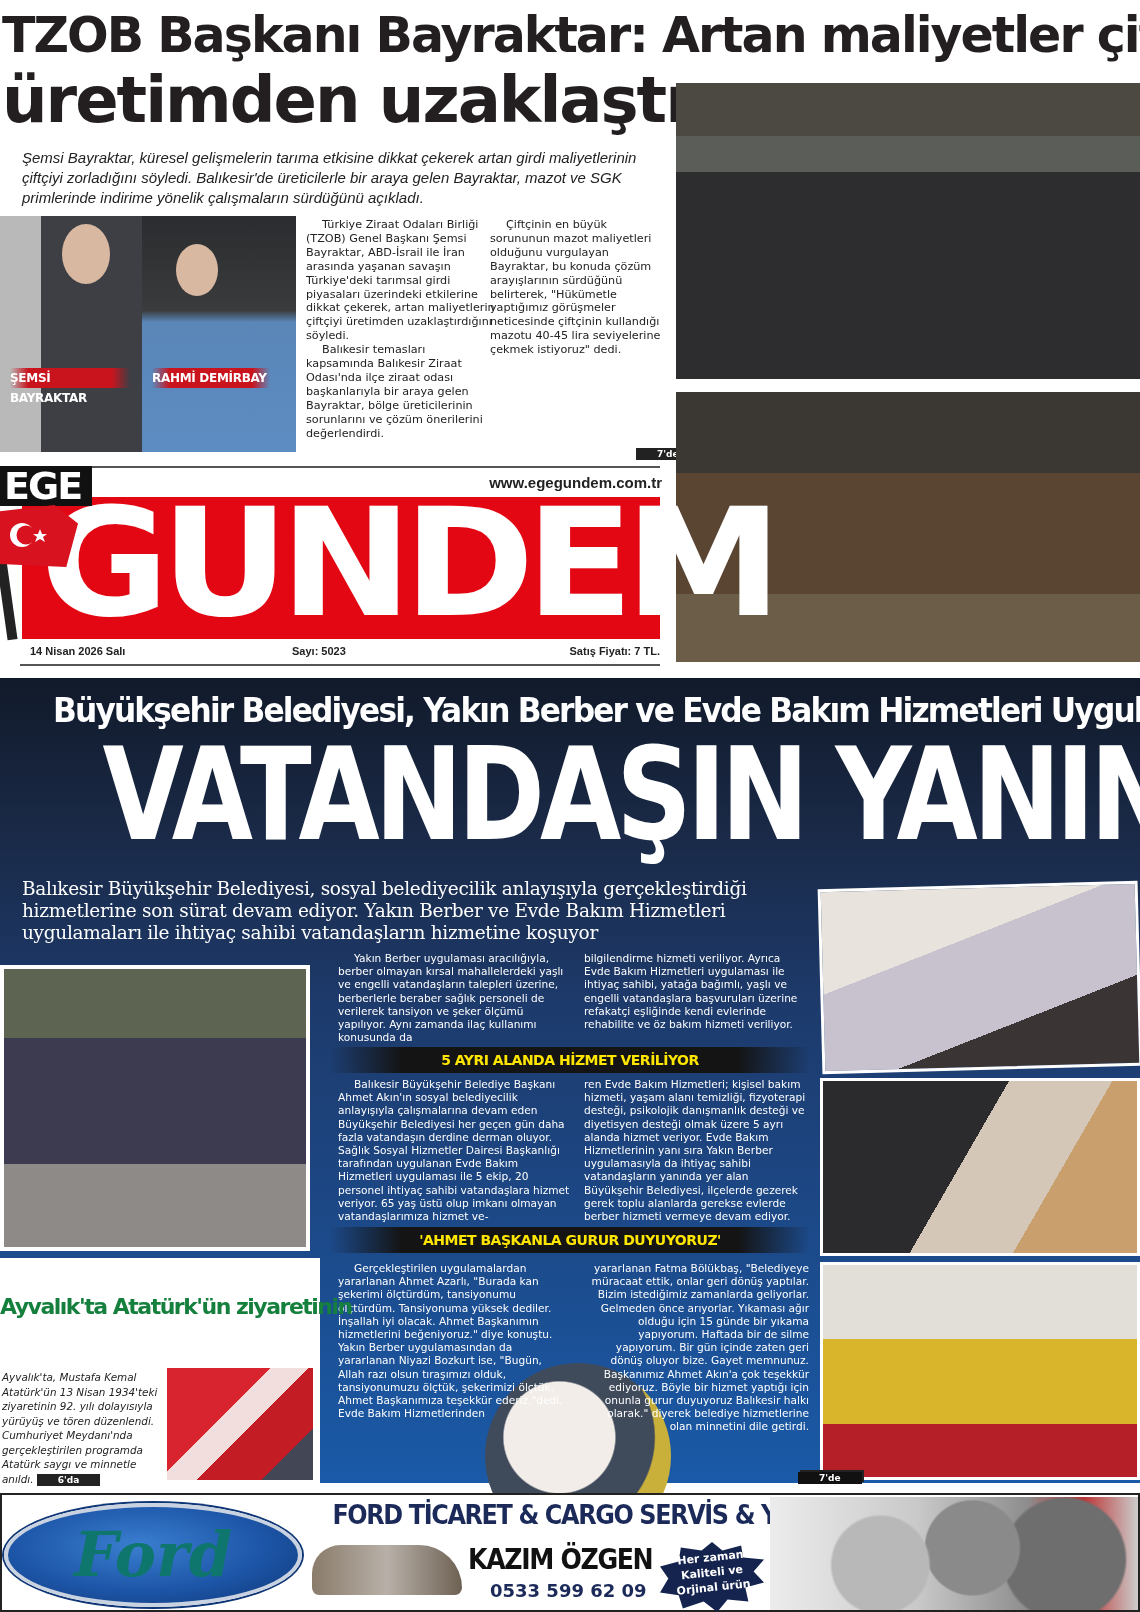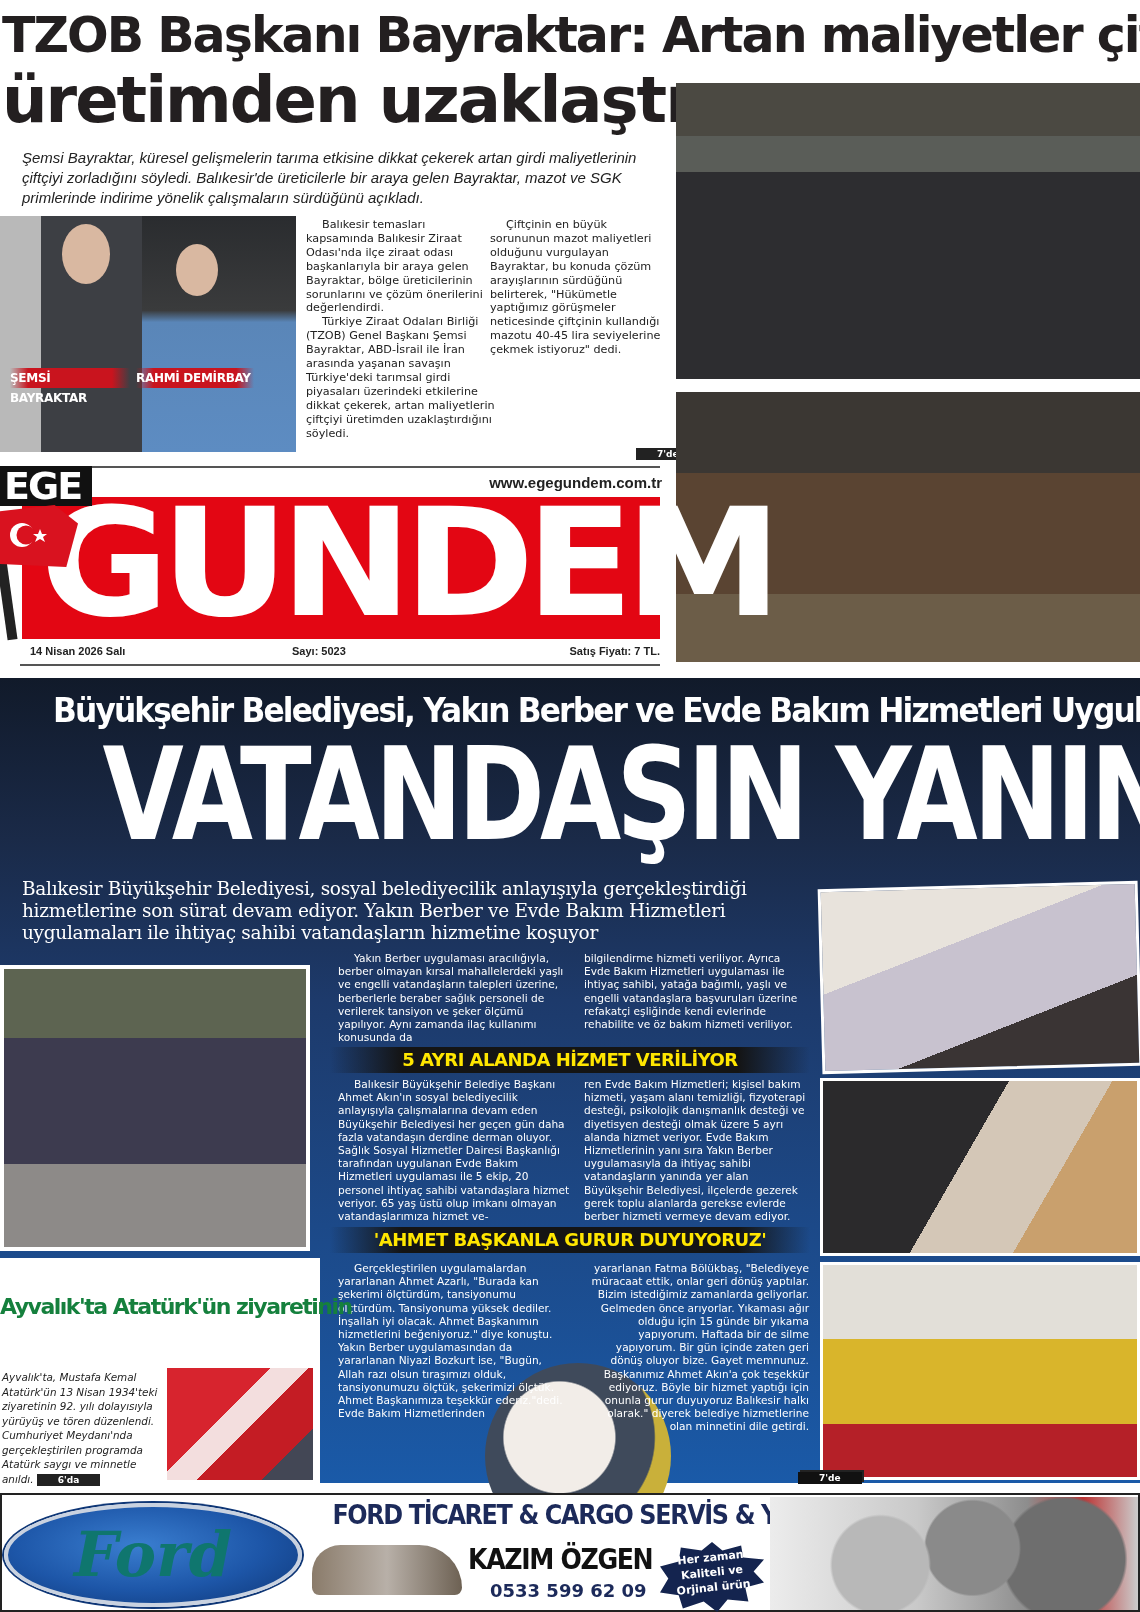--- a/index.html
+++ b/index.html
@@ -74,21 +74,21 @@
     background: linear-gradient(160deg,#e8e3dc 0 35%, #c8c2cf 35% 70%, #3a3434 70%); transform: rotate(-1.5deg); border: 3px solid #fff; }
   .ph-care2 { left: 820px; top: 1078px; width: 320px; height: 178px;
     background: linear-gradient(120deg,#2b2a2c 0 45%, #d4c7b7 45% 70%, #c9a06d 70%); border: 3px solid #fff; }
   .ph-care3 { left: 820px; top: 1262px; width: 320px; height: 218px;
     background: linear-gradient(180deg,#e2dfd8 0 35%, #d9b52b 35% 75%, #b52028 75%); border: 3px solid #fff; }
 
   .feat-col { font-family: "DejaVu Sans", sans-serif; color: #fff; font-size: 10.6px; line-height: 13.2px; }
   .feat-col p { text-indent: 16px; }
   .subhead { left: 330px; top: 1047px; width: 480px; height: 26px;
     background: linear-gradient(90deg, rgba(20,20,20,0) 0%, #141414 15%, #141414 85%, rgba(20,20,20,0) 100%);
-    color: #ffe600; font-family: "DejaVu Sans", sans-serif; font-weight: 900; font-size: 18px;
+    color: #ffe600; font-family: "DejaVu Sans", sans-serif; font-weight: 900; font-size: 14px;
     text-align: center; line-height: 26px; letter-spacing: -0.5px; }
   .circle-photo { left: 485px; top: 1363px; width: 186px; height: 186px; border-radius: 50%;
     background: radial-gradient(circle at 40% 40%, #f2ede8 0 35%, #3f4a5b 36% 60%, #c9b03a 61%); overflow: hidden; }
 
   
   .ayv-head { left: 0; top: 1296px; width: 320px;
     font-family: "DejaVu Sans", sans-serif; font-weight: 900; color: #15803d; letter-spacing: -1.5px; line-height: 1; }
   .ayv-head .a1 { font-size: 22px; display: block; white-space: nowrap; }
   .ayv-head .a2 { font-size: 29px; display: block; white-space: nowrap; margin-top: 4px; }
   .ayv-text { left: 2px; top: 1370px; width: 160px; font-family: "DejaVu Sans", sans-serif; font-style: italic; font-size: 10.4px; line-height: 14.5px; color: #222; }
@@ -125,26 +125,26 @@
   <span class="l1">TZOB Başkanı Bayraktar: Artan maliyetler çiftçiyi</span>
   <span class="l2">üretimden uzaklaştırıyor</span>
 </div>
 <div class="abs top-spot">Şemsi Bayraktar, küresel gelişmelerin tarıma etkisine dikkat çekerek artan girdi maliyetlerinin çiftçiyi zorladığını söyledi. Balıkesir'de üreticilerle bir araya gelen Bayraktar, mazot ve SGK primlerinde indirime yönelik çalışmaların sürdüğünü açıkladı.</div>
 
 <div class="abs photo ph-people1">
   <div class="bg-right"></div>
   <div class="head" style="left:62px;top:8px;width:48px;height:60px;"></div>
   <div class="head" style="left:176px;top:28px;width:42px;height:52px;"></div>
   <div class="caption-bar" style="left:10px;width:120px;">ŞEMSİ BAYRAKTAR</div>
-  <div class="caption-bar" style="left:136px;width:118px;">RAHMİ DEMİRBAY</div>
+  <div class="caption-bar" style="left:152px;width:118px;">RAHMİ DEMİRBAY</div>
 </div>
 
 <div class="abs col-text" style="left:306px;top:218px;width:190px;">
+  <p>Türkiye Ziraat Odaları Birliği (TZOB) Genel Başkanı Şemsi Bayraktar, ABD-İsrail ile İran arasında yaşanan savaşın Türkiye'deki tarımsal girdi piyasaları üzerindeki etkilerine dikkat çekerek, artan maliyetlerin çiftçiyi üretimden uzaklaştırdığını söyledi.</p>
   <p>Balıkesir temasları kapsamında Balıkesir Ziraat Odası'nda ilçe ziraat odası başkanlarıyla bir araya gelen Bayraktar, bölge üreticilerinin sorunlarını ve çözüm önerilerini değerlendirdi.</p>
-  <p>Türkiye Ziraat Odaları Birliği (TZOB) Genel Başkanı Şemsi Bayraktar, ABD-İsrail ile İran arasında yaşanan savaşın Türkiye'deki tarımsal girdi piyasaları üzerindeki etkilerine dikkat çekerek, artan maliyetlerin çiftçiyi üretimden uzaklaştırdığını söyledi.</p>
 </div>
 <div class="abs col-text" style="left:490px;top:218px;width:175px;">
   <p>Çiftçinin en büyük sorununun mazot maliyetleri olduğunu vurgulayan Bayraktar, bu konuda çözüm arayışlarının sürdüğünü belirterek, "Hükümetle yaptığımız görüşmeler neticesinde çiftçinin kullandığı mazotu 40-45 lira seviyelerine çekmek istiyoruz" dedi.</p>
 </div>
 <span class="abs tag-ref" style="left:636px;top:448px;">7'de</span>
 
 <div class="abs photo ph-meeting"></div>
 <div class="abs photo ph-cattle"></div>
 
 <div class="abs masthead-rule"></div>

